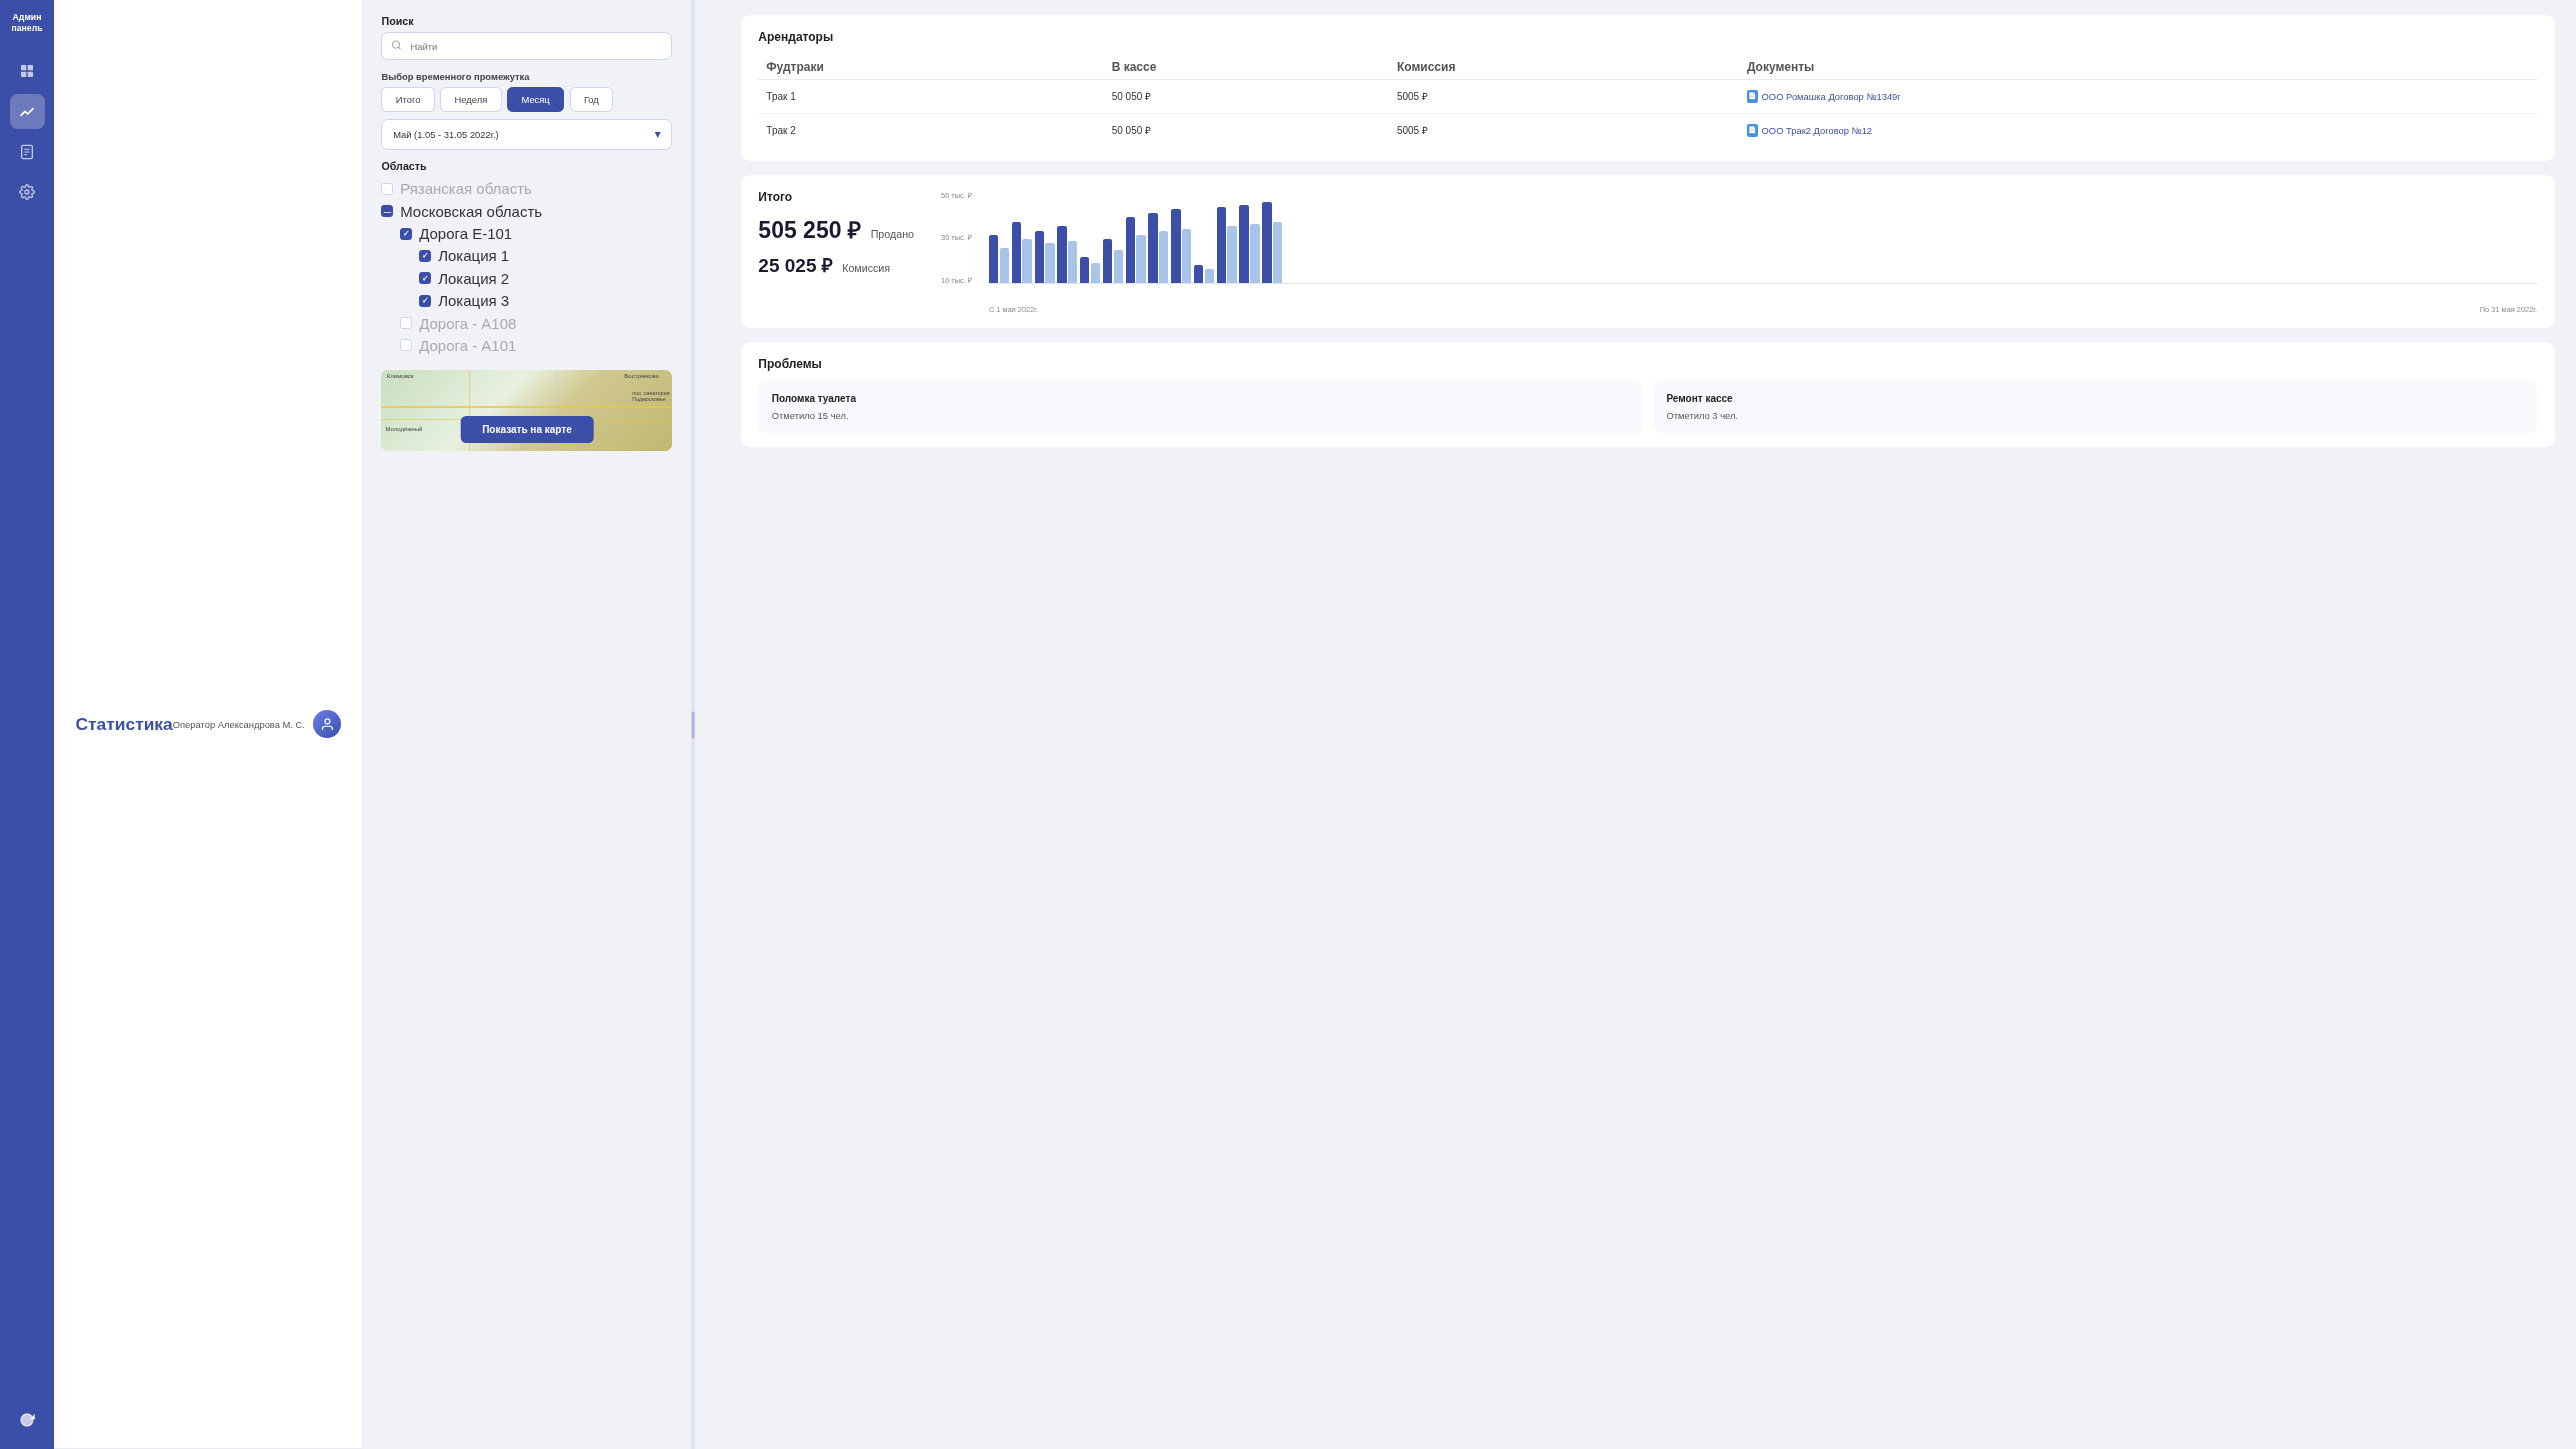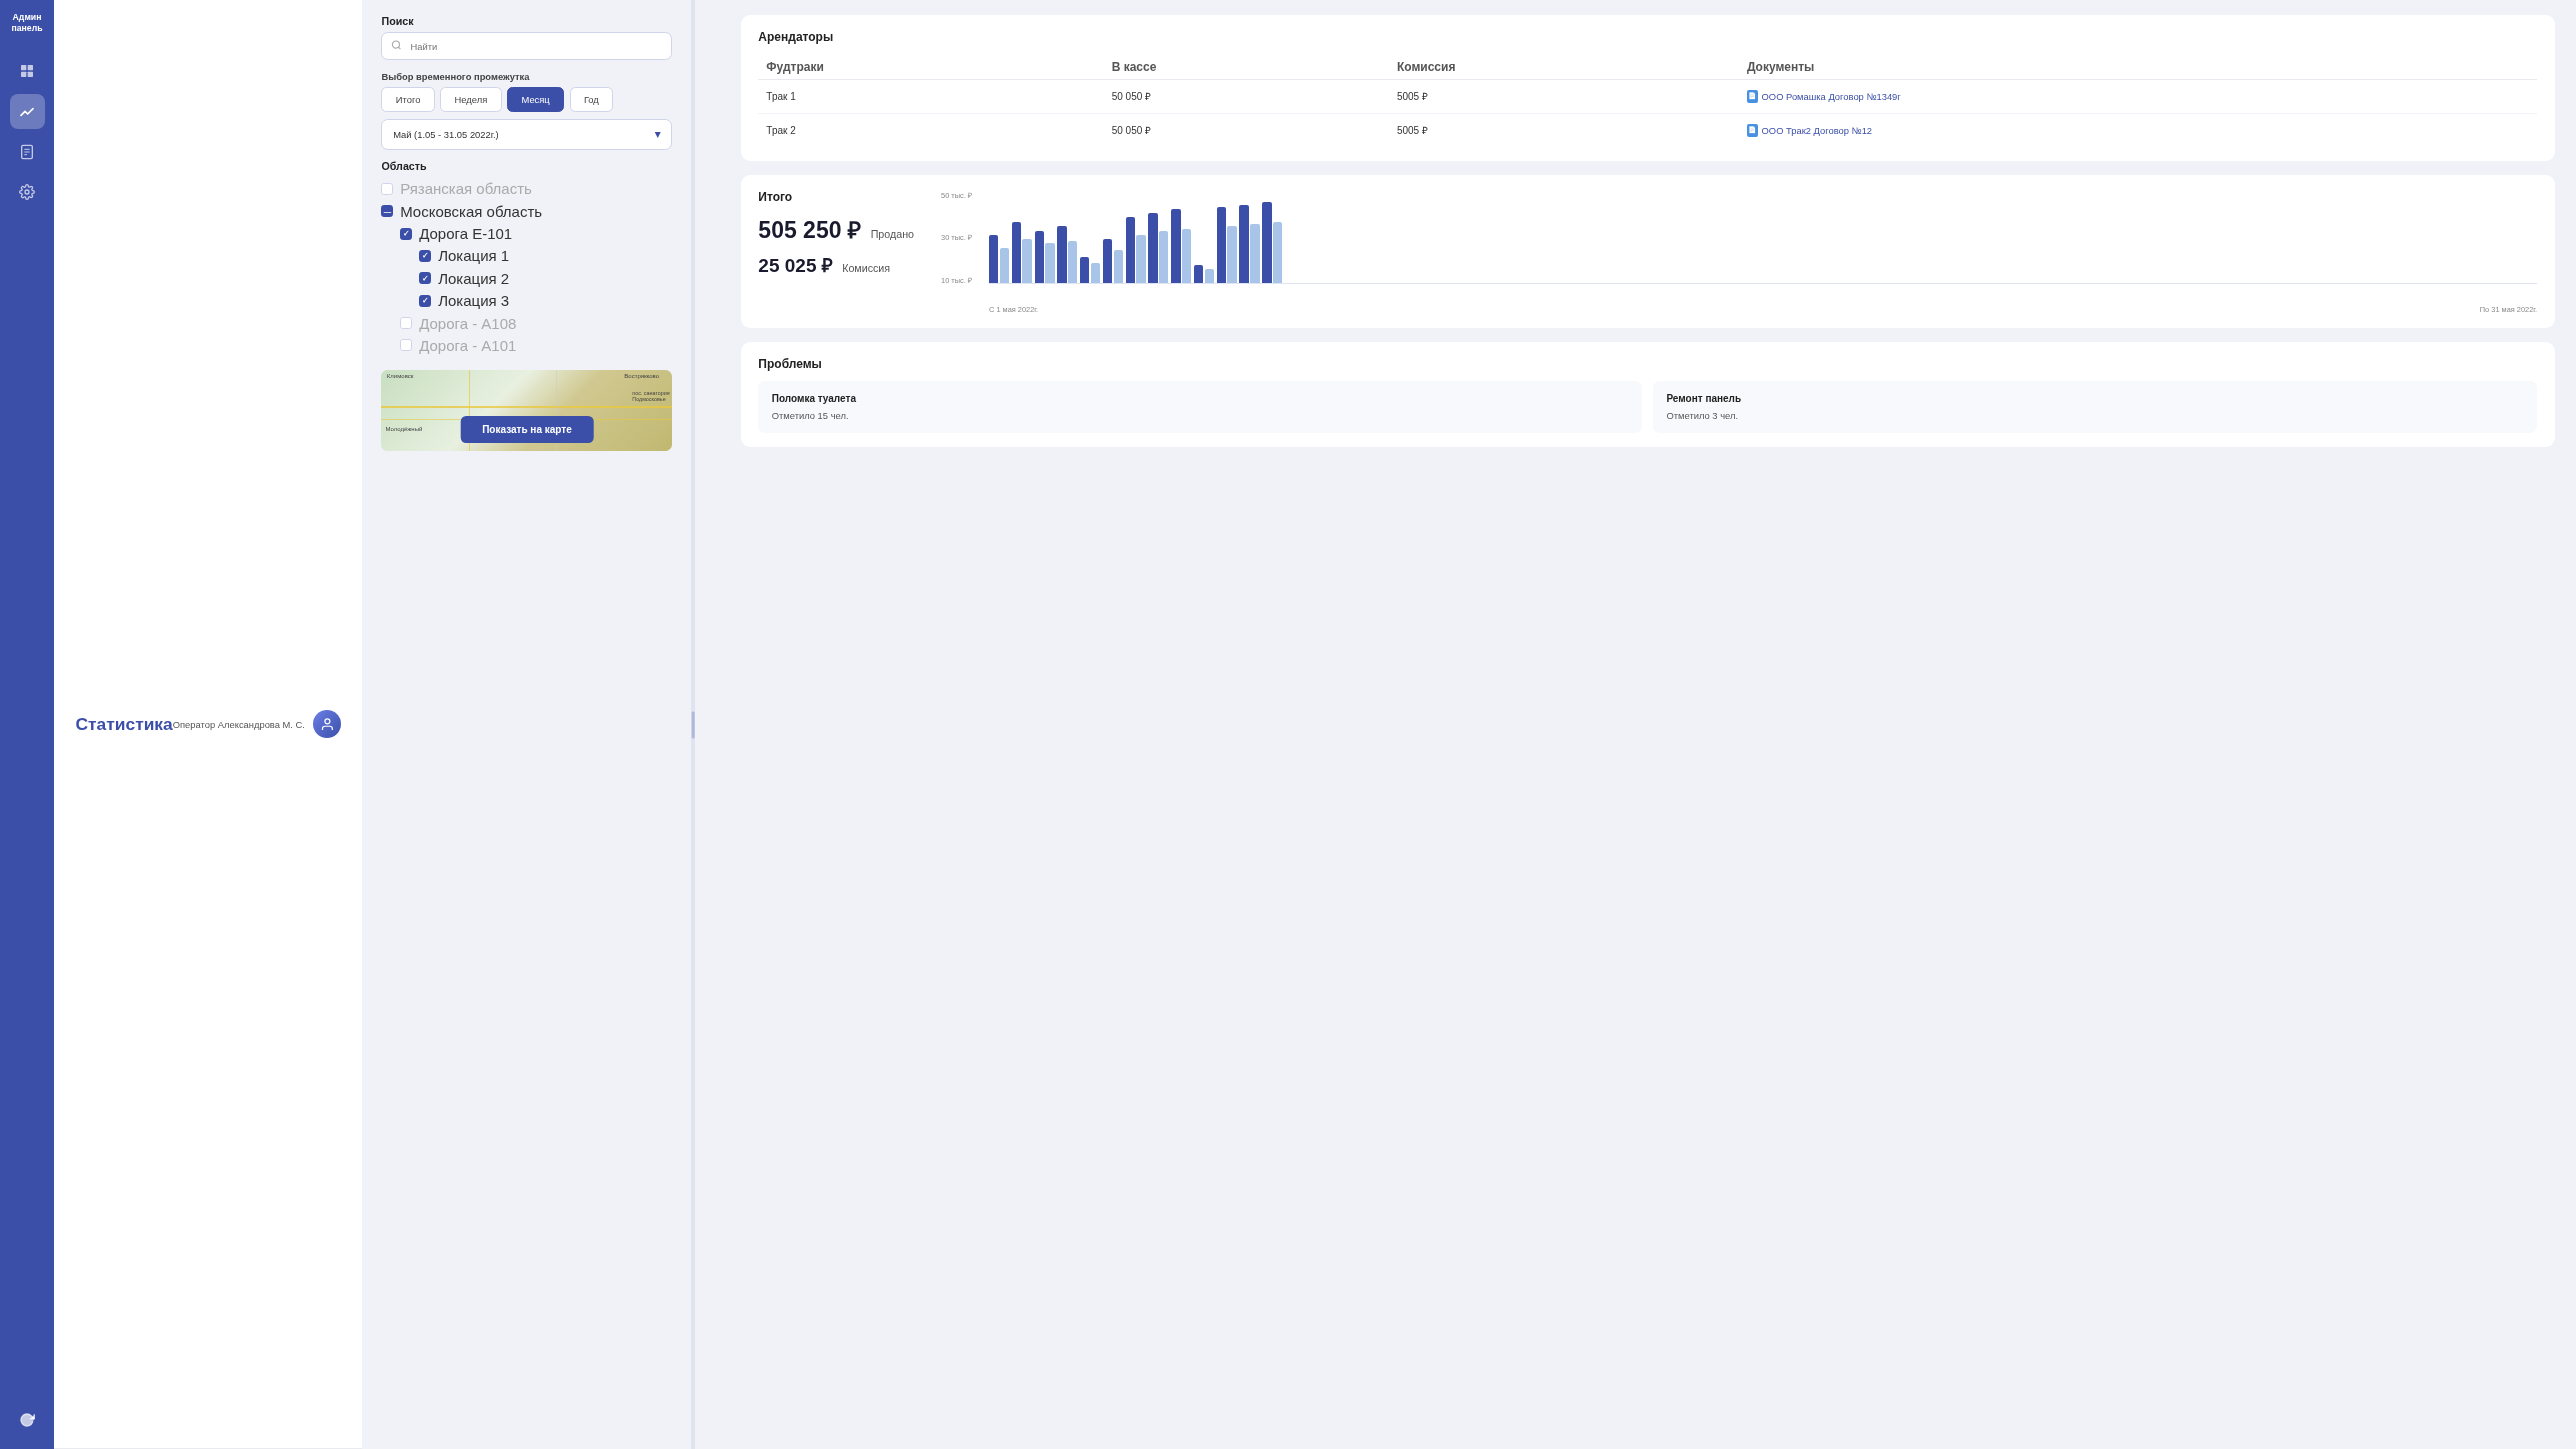--- a/index.html
+++ b/index.html
@@ -755,21 +755,21 @@
       </div>
 
       <div class="card">
         <div class="card-title">Проблемы</div>
         <div class="problems-grid">
           <div class="problem-card">
             <div class="problem-title">Поломка туалета</div>
             <div class="problem-count">Отметило 15 чел.</div>
           </div>
           <div class="problem-card">
-            <div class="problem-title">Ремонт панель</div>
+            <div class="problem-title">Ремонт кассе</div>
             <div class="problem-count">Отметило 3 чел.</div>
           </div>
         </div>
       </div>
 
     </div>
   </div>
 </div>
 
 

